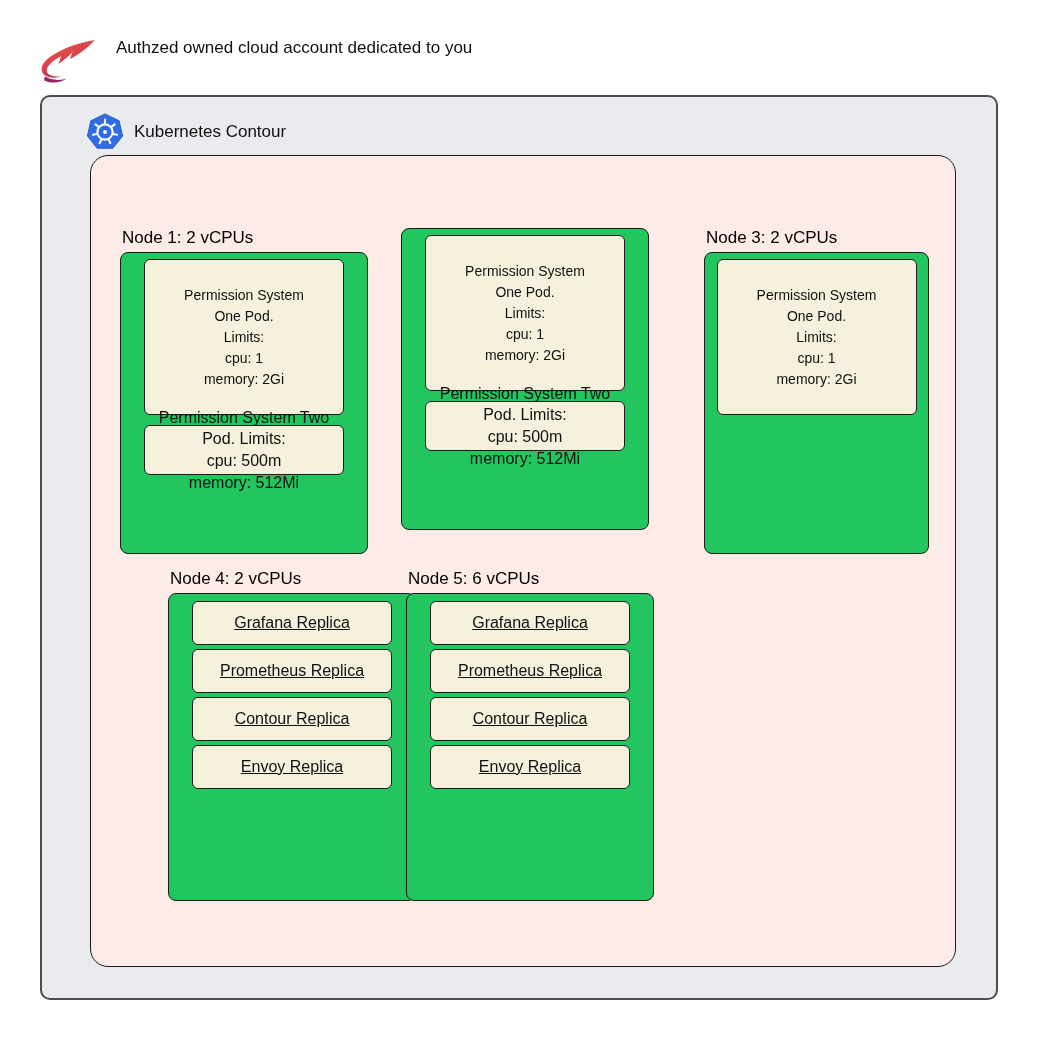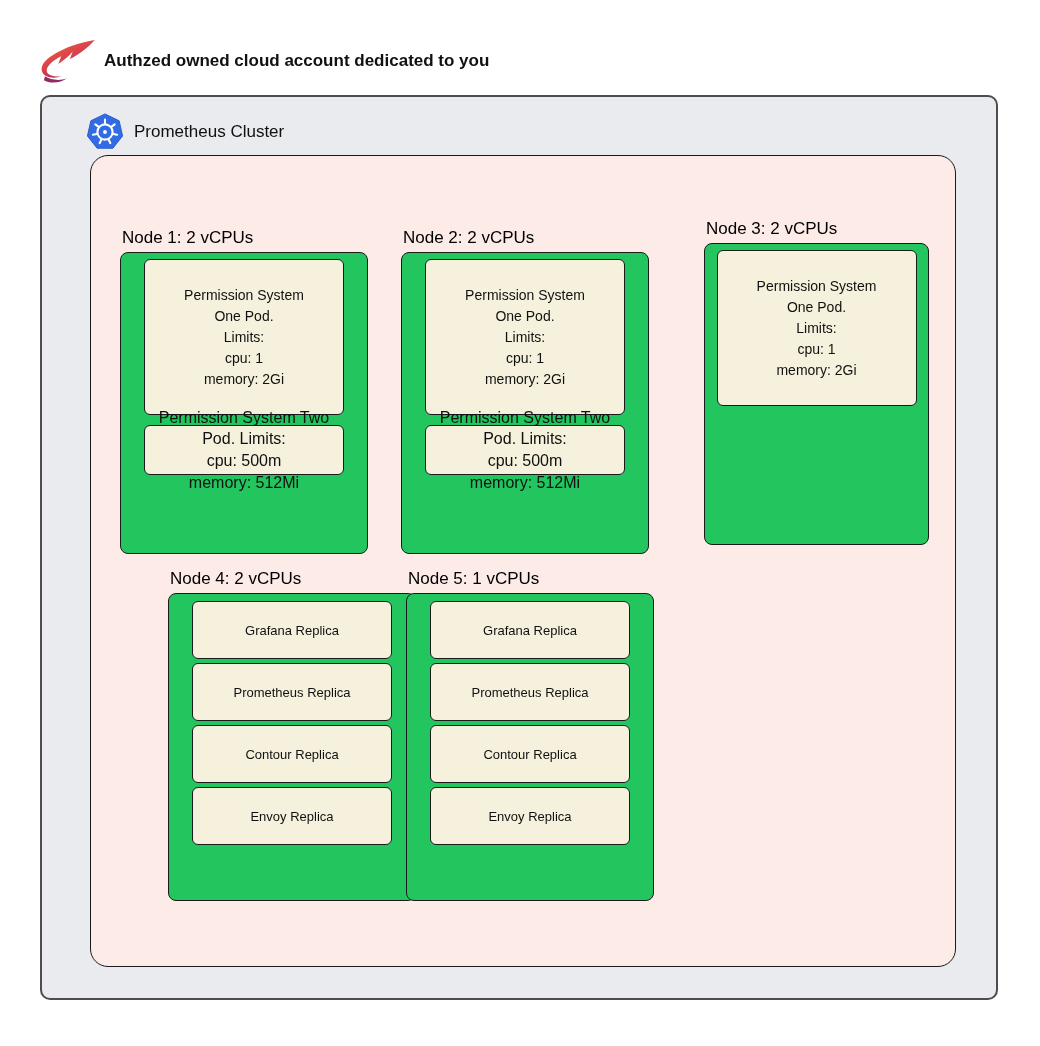--- a/index.html
+++ b/index.html
@@ -1,21 +1,21 @@
 <!DOCTYPE html>
 <html><head>
 <meta charset="utf-8">
 <style>
   * { box-sizing: border-box; margin: 0; padding: 0; }
   html, body { background: #ffffff; }
   body { font-family: "Liberation Sans", sans-serif; color: #111; }
 
   .canvas { position: relative; width: 1040px; height: 1046px; background: #ffffff; overflow: hidden; }
 
-  .header { position: absolute; left: 34px; top: 38px; display: flex; align-items: center; gap: 6px; font-weight: bold; }
+  .header { position: absolute; left: 34px; top: 38px; display: flex; gap: 18px; }
   .authzed-logo { display: inline-flex; width: 64px; height: 46px; }
   .header-title { font-size: 17px; color: #111; }
 
   .cloud-box {
     position: absolute; left: 40px; top: 95px; width: 958px; height: 905px;
     background: #e9ebee; border: 2px solid #4d4d4d; border-radius: 10px;
   }
 
   .cluster-header { position: absolute; left: 44px; top: 16px; display: flex; align-items: center; gap: 10px; }
   .k8s-logo { display: inline-flex; width: 38px; height: 38px; }
@@ -33,26 +33,26 @@
   .node-lower .node-box { height: 308px; }
 
   .pod {
     background: #f5f1dc; border: 1px solid #1a1a1a; border-radius: 6px;
     display: flex; align-items: center; justify-content: center;
     text-align: center; white-space: pre-line;
     width: 200px; margin: 0 auto; color: #111;
   }
   .pod-a { height: 156px; margin-top: 6px; font-size: 14px; line-height: 1.5; }
   .pod-b { height: 50px; margin-top: 10px; font-size: 16px; line-height: 1.35; }
-  .pod-replica { height: 58px; margin-top: 4px; font-size: 13px; }
+  .pod-replica { height: 44px; margin-top: 4px; font-size: 16px; text-decoration: underline; }
   .node-box .pod-replica:first-child { margin-top: 7px; }
 
   .n1 { left: 29px;  top: 72px; }
   .n2 { left: 310px; top: 72px; }
-  .n3 { left: 590px; top: 63px; padding-left: 23px; }
+  .n3 { left: 590px; top: 72px; padding-left: 23px; }
   .n4 { left: 29px;  top: 413px; margin-left: 48px; }
   .n5 { left: 315px; top: 413px; }
 </style>
 </head>
 <body>
 
 <div class="canvas">
 
   <div class="header">
     <span class="authzed-logo">
@@ -77,42 +77,41 @@
       <span class="k8s-logo">
         <svg width="38" height="38" viewBox="0 0 40 40" aria-hidden="true">
           <polygon points="20,1 34.9,8.2 38.5,24.2 28.3,37.1 11.7,37.1 1.5,24.2 5.1,8.2" fill="#326ce5" stroke="#2a5bc4" stroke-width="1"></polygon>
           <g stroke="#ffffff" stroke-width="2.2" fill="none" stroke-linecap="round">
             <circle cx="20" cy="20" r="8"></circle>
             <path d="M20 11.5 L20 7 M27 14.4 L30.2 11.9 M28.8 22 L32.7 22.9 M23.9 28.1 L25.6 31.7 M16.1 28.1 L14.4 31.7 M11.2 22 L7.3 22.9 M13 14.4 L9.8 11.9"></path>
           </g>
           <circle cx="20" cy="20" r="2" fill="#ffffff"></circle>
         </svg>
       </span>
-      <span class="cluster-title">Prometheus Cluster</span>
+      <span class="cluster-title">Kubernetes Contour</span>
     </div>
 
     <div class="cluster-box">
 
       <div class="node node-upper n1">
         <div class="node-label">Node 1: 2 vCPUs</div>
         <div class="node-box">
           <div class="pod pod-a">Permission System
 One Pod.
 Limits:
 cpu: 1
 memory: 2Gi</div>
           <div class="pod pod-b">Permission System Two
 Pod. Limits:
 cpu: 500m
 memory: 512Mi</div>
         </div>
       </div>
 
       <div class="node node-upper n2">
-        <div class="node-label">Node 2: 2 vCPUs</div>
         <div class="node-box">
           <div class="pod pod-a">Permission System
 One Pod.
 Limits:
 cpu: 1
 memory: 2Gi</div>
           <div class="pod pod-b">Permission System Two
 Pod. Limits:
 cpu: 500m
 memory: 512Mi</div>
@@ -134,21 +133,21 @@
         <div class="node-label">Node 4: 2 vCPUs</div>
         <div class="node-box">
           <div class="pod pod-replica">Grafana Replica</div>
           <div class="pod pod-replica">Prometheus Replica</div>
           <div class="pod pod-replica">Contour Replica</div>
           <div class="pod pod-replica">Envoy Replica</div>
         </div>
       </div>
 
       <div class="node node-lower n5">
-        <div class="node-label">Node 5: 1 vCPUs</div>
+        <div class="node-label">Node 5: 6 vCPUs</div>
         <div class="node-box">
           <div class="pod pod-replica">Grafana Replica</div>
           <div class="pod pod-replica">Prometheus Replica</div>
           <div class="pod pod-replica">Contour Replica</div>
           <div class="pod pod-replica">Envoy Replica</div>
         </div>
       </div>
 
     </div>
   </div>

